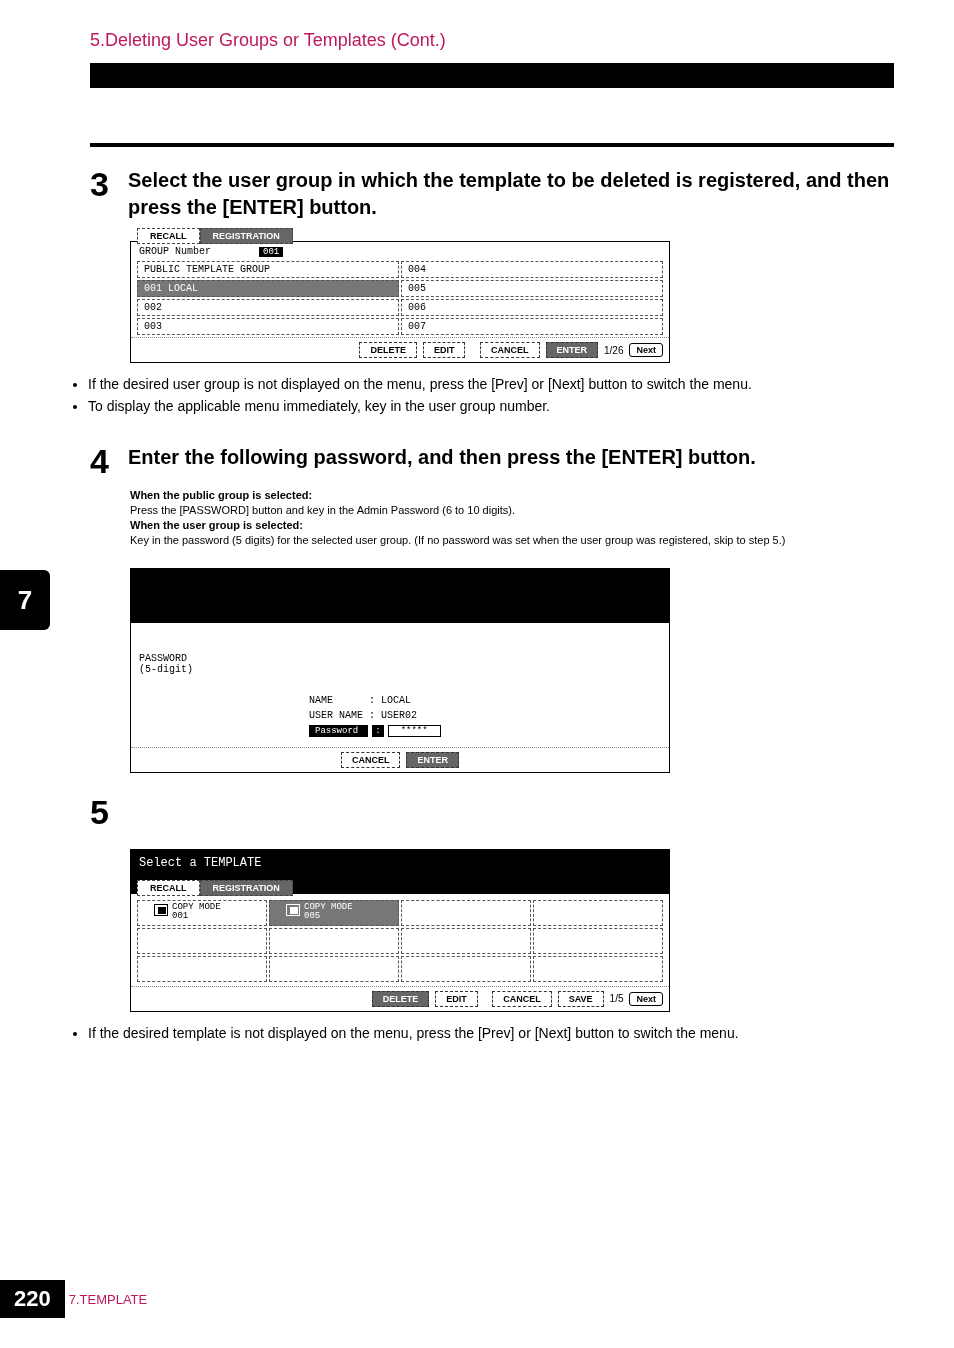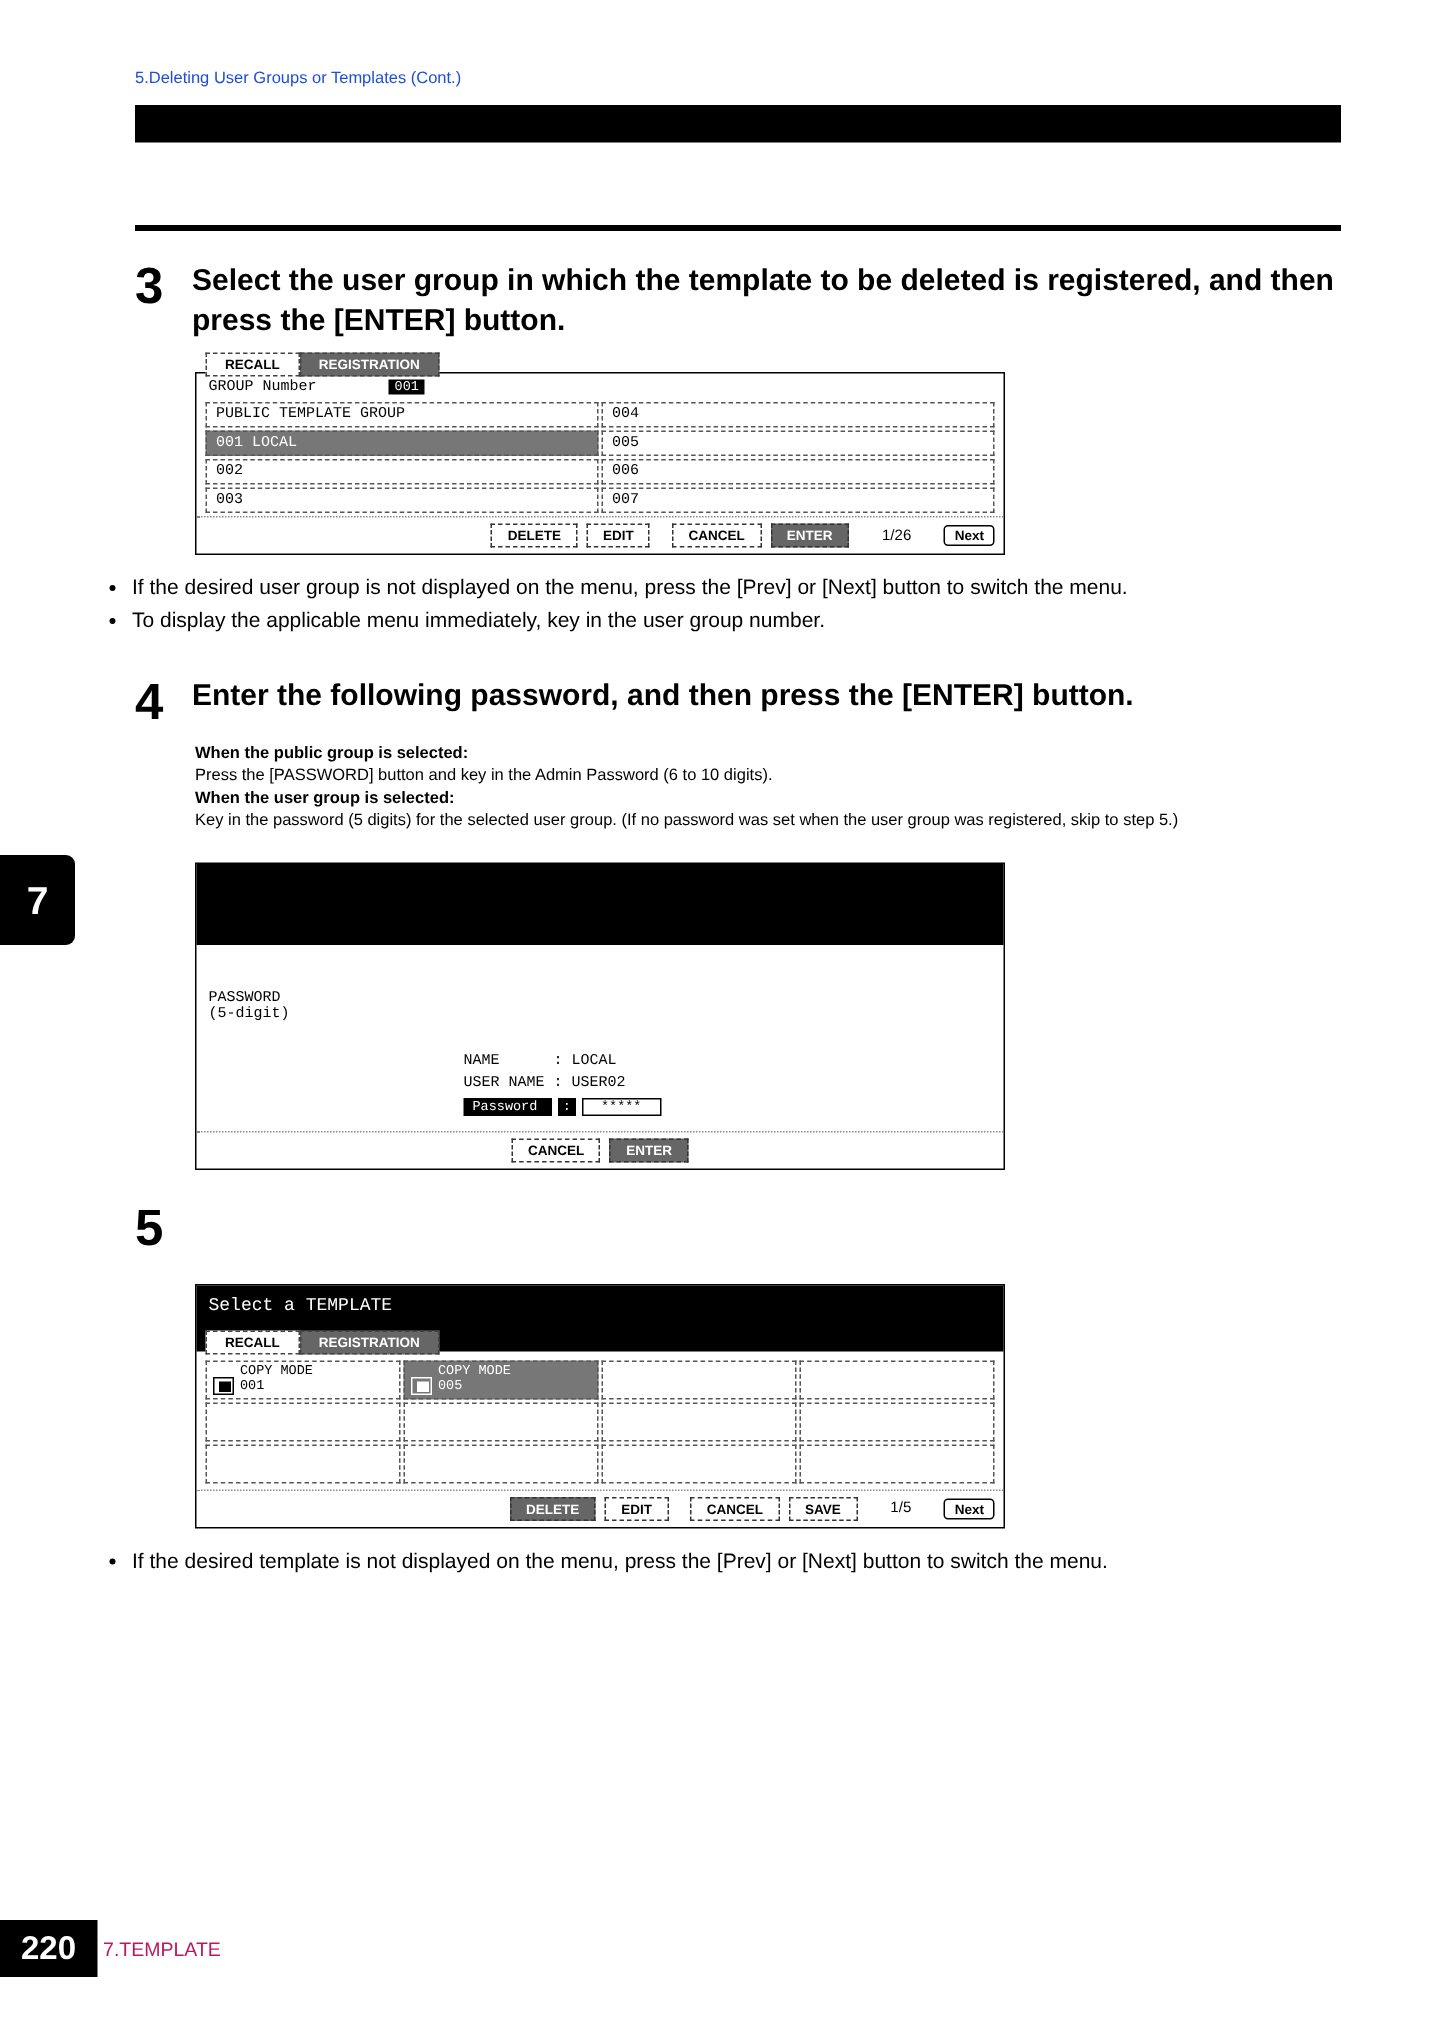--- a/index.html
+++ b/index.html
@@ -9,25 +9,24 @@
     width: 954px;
     margin: 0 auto;
     color: #000;
   }
   .page {
     padding: 30px 60px 30px 30px;
     position: relative;
     min-height: 1348px;
   }
   .breadcrumb {
-    font-size: 11px;
-    color: #1d4ed8;
+    font-size: 18px;
+    color: #be185d;
     margin-bottom: 12px;
     margin-left: 60px;
-    margin-top: 16px;
   }
   .section-divider {
     height: 25px;
     background: #000;
     margin-bottom: 55px;
     margin-left: 60px;
   }
   .thin-rule {
     height: 4px;
     background: #000;
@@ -141,21 +140,21 @@
   }
   .btnrow .spacer { flex: 1; }
   .sbtn {
     border: 1px dashed #333;
     padding: 2px 10px;
     font-size: 9px;
     font-weight: bold;
     background: #fff;
   }
   .sbtn.sel { background: #666; color:#fff; }
-  .pagelbl { font-size: 10px; margin: 0 16px; }
+  .pagelbl { font-size: 10px; margin: 0 0; }
   .nextbtn {
     border: 1px solid #000;
     border-radius: 3px;
     padding: 1px 6px;
     font-size: 9px;
     font-weight: bold;
     position: relative;
   }
 
   
@@ -171,24 +170,24 @@
   
   .tgrid {
     display: grid;
     grid-template-columns: repeat(4, 1fr);
     gap: 2px;
     padding: 4px 6px;
   }
   .tcell {
     border: 1px dashed #555;
     min-height: 26px;
-    padding: 2px 4px;
-    font-size: 9px;
-    display: flex;
-    align-items: flex-end;
+    padding: 2px 16px;
+    font-size: 9px;
+    display: flex;
+    align-items: flex-start;
     gap: 4px;
   }
   .tcell.sel { background:#777; color:#fff; }
   .ticon {
     width: 14px; height: 12px; border:1px solid currentColor;
     display:inline-block; margin-top:1px;
     position: relative;
   }
   .ticon::before{
     content:""; position:absolute; width:8px; height:7px; background:currentColor;

